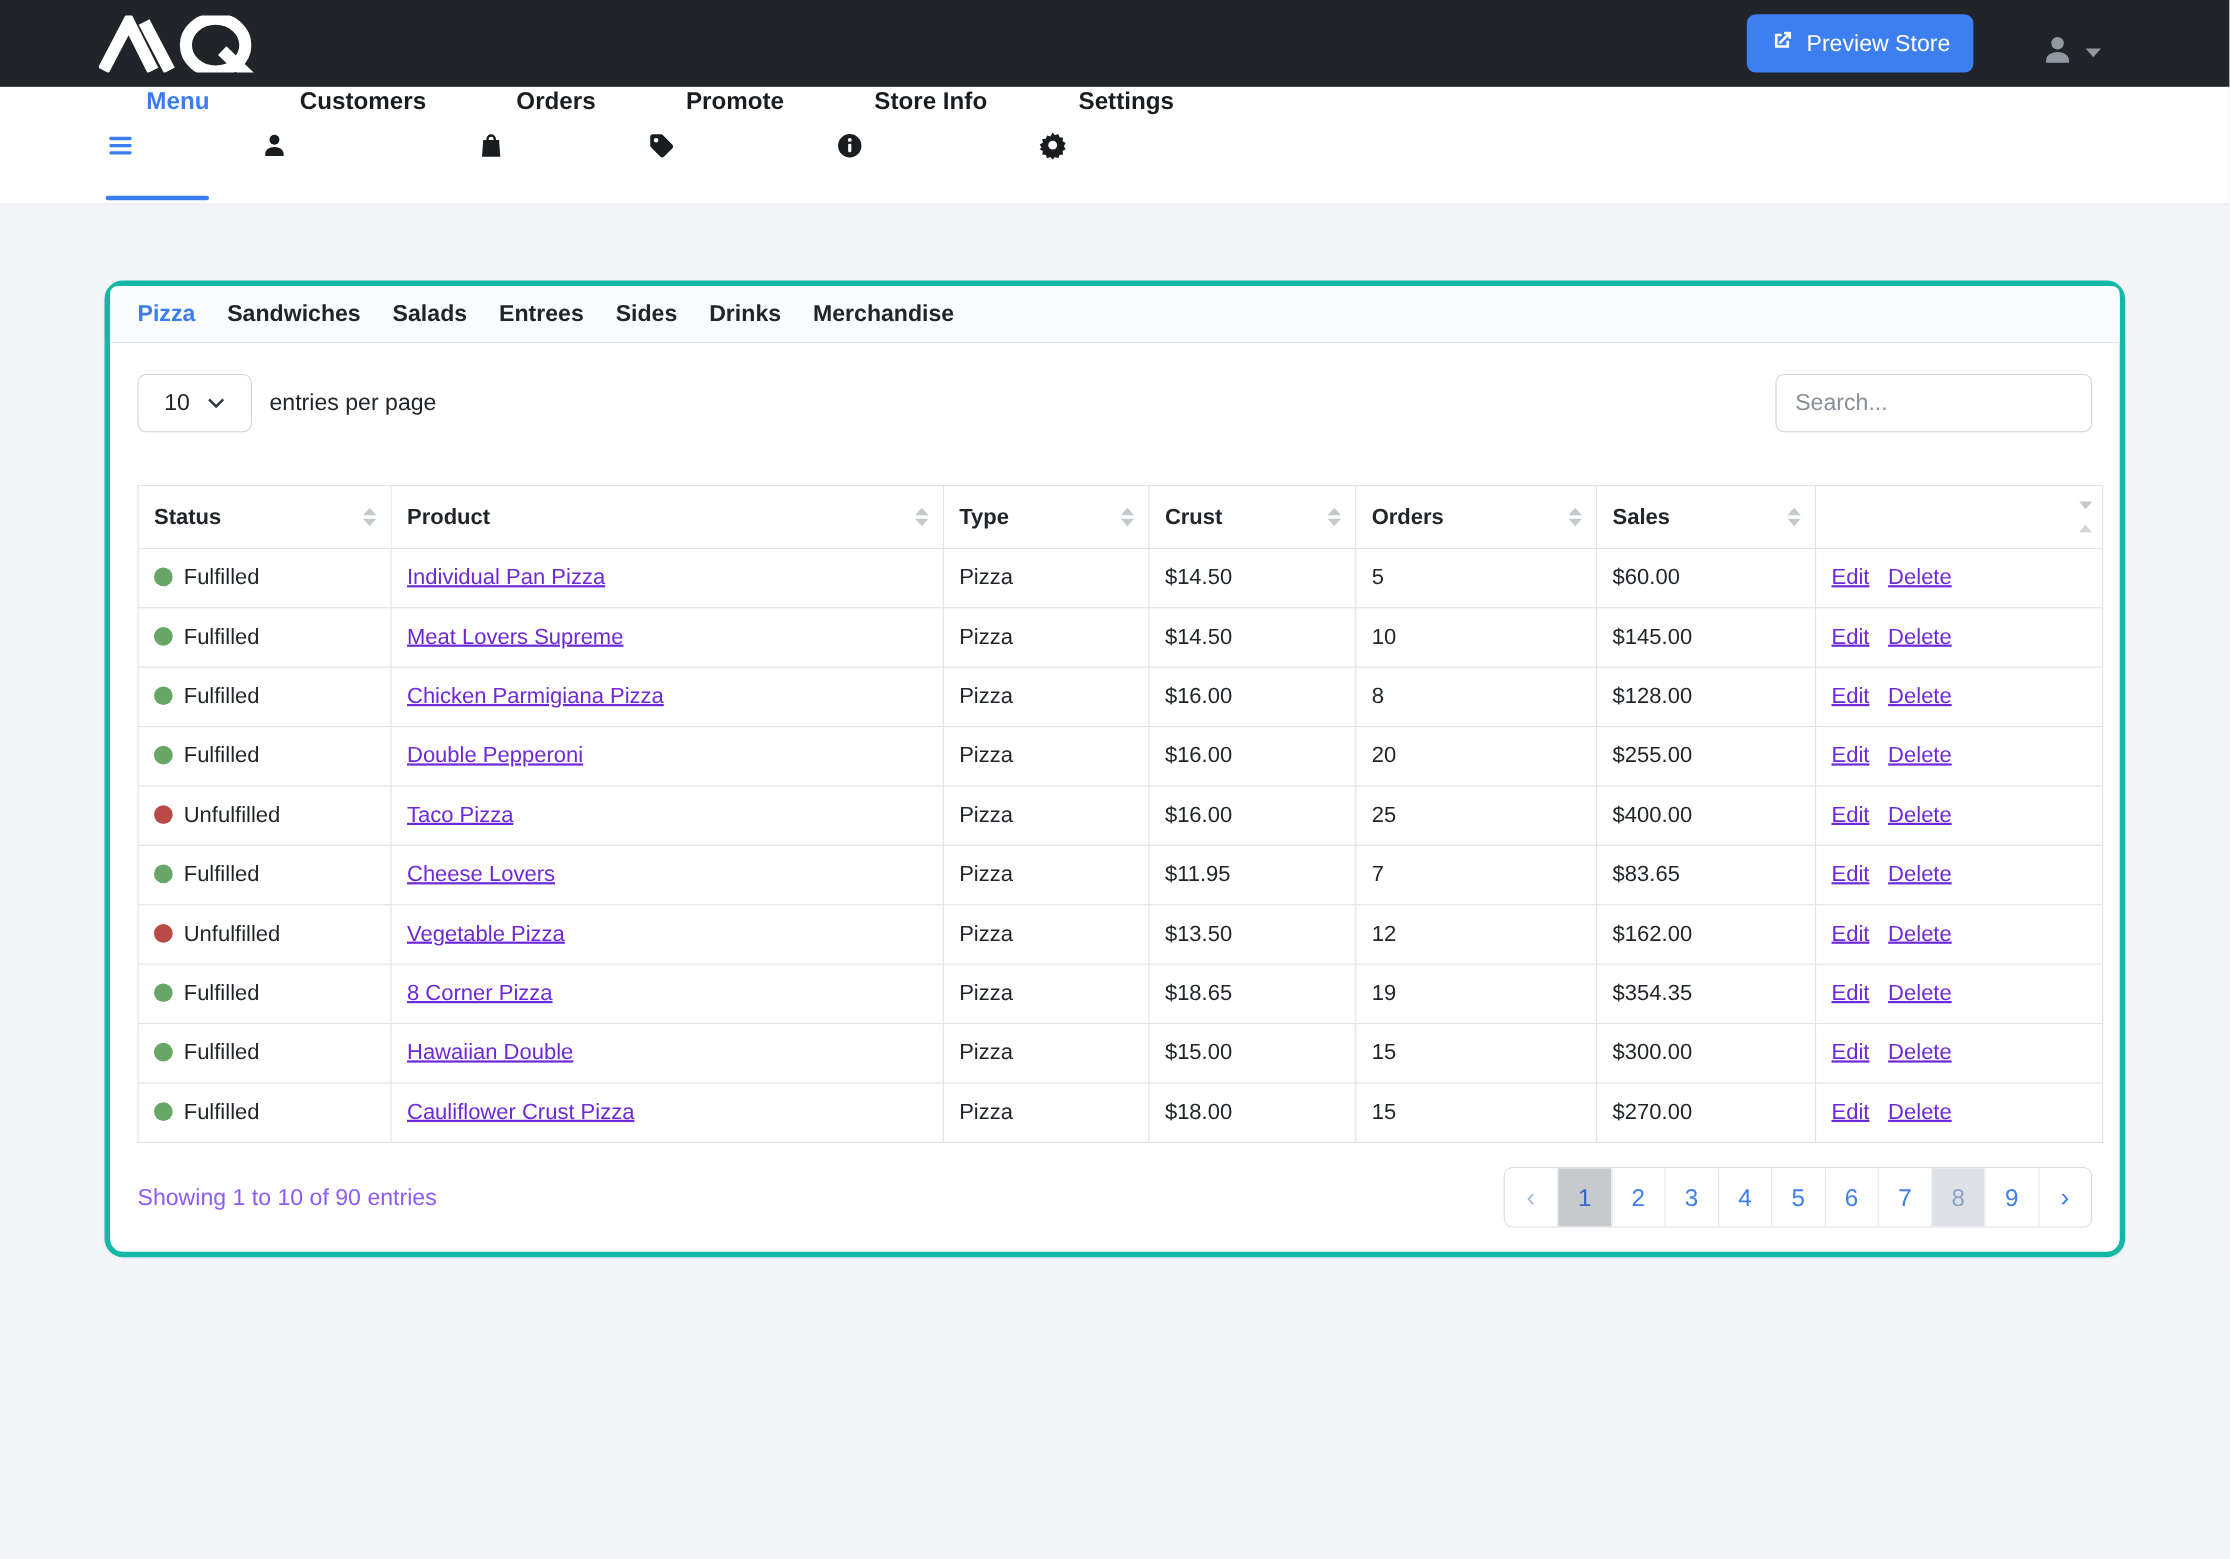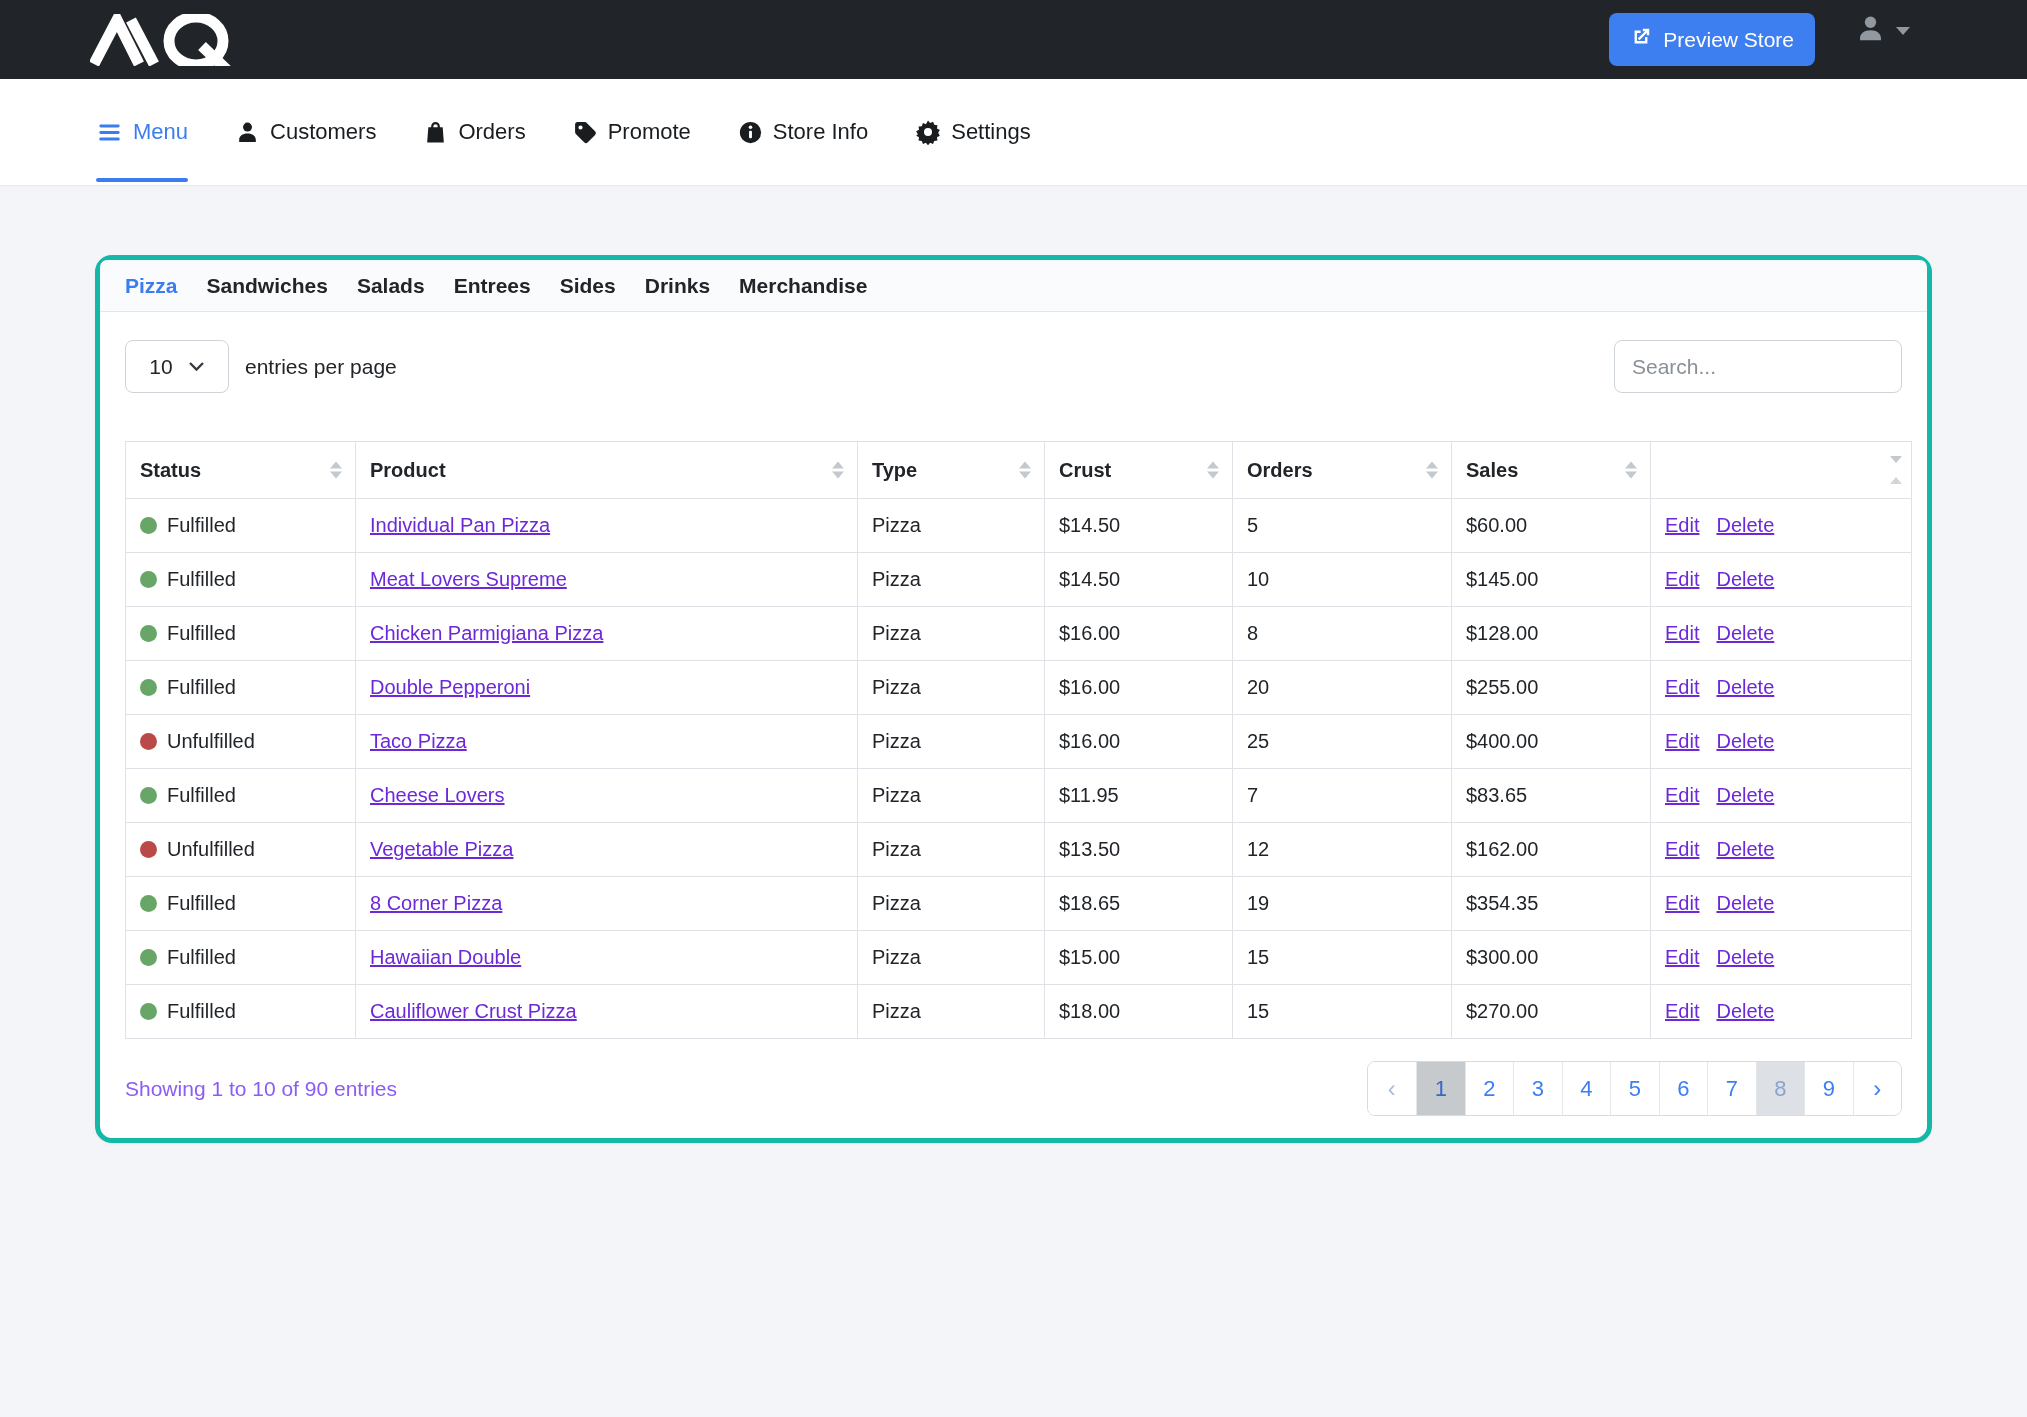--- a/index.html
+++ b/index.html
@@ -3,28 +3,28 @@
 <meta charset="utf-8">
 <title>Store Admin — Menu</title>
 <style>
   html,body{margin:0;padding:0;background:#f4f5f9;font-family:"Liberation Sans","DejaVu Sans",sans-serif;-webkit-font-smoothing:antialiased;}
   *{box-sizing:border-box;}
   .screen{width:2027px;height:1417px;overflow:hidden;background:#f4f5f9;position:relative;}
 
   
   .topbar{height:79px;background:#212529;display:flex;align-items:center;justify-content:space-between;padding:0 117px 0 90px;}
   .logo{display:flex;align-items:center;cursor:pointer;}
-  .topbar-right{display:flex;align-items:flex-start;gap:40px;}
+  .topbar-right{display:flex;align-items:flex-end;gap:61px;}
   .preview-btn{display:flex;align-items:center;gap:11px;background:#3d7ef0;color:#fff;border:none;border-radius:8px;height:53px;padding:0 21px;font-size:21px;font-weight:500;font-family:inherit;cursor:pointer;}
   .user-menu{display:flex;align-items:center;gap:10px;cursor:pointer;}
   .caret-down{width:0;height:0;border-left:7px solid transparent;border-right:7px solid transparent;border-top:8px solid #9298a0;}
 
   
   .mainnav{height:106px;background:#fff;display:flex;align-items:stretch;gap:47px;padding:0 0 0 96px;box-shadow:0 1px 0 #e7e9ed;}
-  .nav-link{display:flex;align-items:center;gap:10px;font-size:22px;color:#1a1d20;position:relative;cursor:pointer;}
+  .nav-link{display:flex;gap:10px;font-size:22px;color:#1a1d20;position:relative;cursor:pointer;font-weight:bold;}
   .nav-link .icon{display:flex;align-items:center;}
   .nav-link.active{color:#3b7df0;}
   .nav-link.active::after{content:"";position:absolute;left:0;right:0;bottom:3px;height:4px;background:#3b7df0;border-radius:2px;}
 
   
   .page-main{padding:70px 95px 0;}
   .card{background:#fff;border:5px solid #14b8a6;border-radius:17px;box-shadow:0 1px 3px rgba(20,30,40,.05);}
   .card-tabs{display:flex;align-items:center;gap:29px;height:52px;padding:0 25px;background:#fafbfc;border-bottom:1px solid #e2e5e9;border-radius:7px 7px 0 0;font-size:21px;font-weight:700;}
   .tab{color:#212529;cursor:pointer;}
   .tab.active{color:#3b7df0;}

